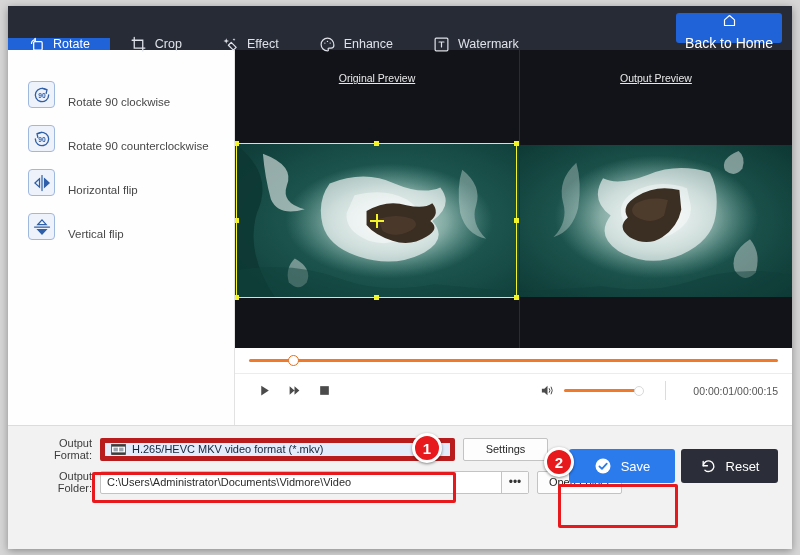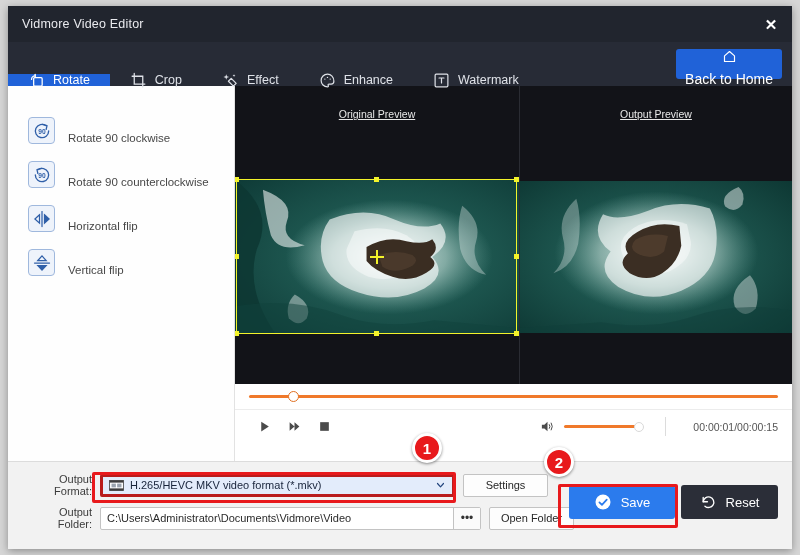--- a/index.html
+++ b/index.html
@@ -181,33 +181,33 @@
     background: #f2f2f2; border-top: 1px solid #dcdcdc;
     height: 90px; position: relative; padding: 10px 14px 0 14px;
   }
   .orow { display: flex; align-items: center; height: 26px; margin-bottom: 7px; }
   .olabel {
     width: 78px; text-align: right; font-size: 11px;
     color: #3b3b3b; padding-right: 8px; flex: 0 0 auto;
   }
   .combo {
     position: relative; width: 355px; height: 23px;
-    background: #e3ecfb; border: 3px solid #b91c1c; border-radius: 2px;
+    background: #e3ecfb; border: 5px solid #b91c1c; border-radius: 2px;
     display: flex; align-items: center; padding-left: 6px; gap: 6px;
     cursor: pointer;
   }
   .combo .ftxt { font-size: 11px; color: #17233a; }
   .combo svg.film { width: 15px; height: 13px; display: block; }
   .chev {
     position: absolute; right: 7px; top: 50%; transform: translateY(-50%);
     width: 9px; height: 9px;
   }
   .chev svg { width: 100%; height: 100%; display: block; }
   .pathbox {
-    width: 381px; height: 23px; background: #fff;
+    width: 429px; height: 23px; background: #fff;
     border: 1px solid #c3c3c3; border-radius: 2px;
     display: flex; align-items: center; position: relative;
     padding-left: 6px; cursor: text;
   }
   .pathbox .ptxt { font-size: 11px; color: #2b2b2b; }
   .dots {
     position: absolute; right: 0; top: 0; width: 27px; height: 21px;
     border-left: 1px solid #c3c3c3; display: flex;
     align-items: center; justify-content: center;
     font-size: 12px; color: #333; background: #fbfbfb; cursor: pointer;
@@ -245,24 +245,20 @@
     display: flex; align-items: center; justify-content: center;
     border: 3px solid #fff; box-shadow: 0 1px 3px rgba(0,0,0,.45);
     z-index: 40;
   }
 </style>
 </head>
 <body>
 
 <div class="app">
 
-  <div class="titlebar">
-    <span class="title-text">Vidmore Video Editor</span>
-    <div class="close-btn">✕</div>
-  </div>
 
   <div class="toolbar">
 
     <div class="tab active">
       <span class="ic">
         <svg viewBox="0 0 24 24" fill="none" stroke="#ffffff" stroke-width="1.8">
           <rect x="8" y="8" width="12" height="12" rx="1.5"></rect>
           <path d="M10 5.5 A5 5 0 0 0 5 10.5" stroke-linecap="round"></path>
           <path d="M10.2 3.3 L10.2 7.7" stroke-linecap="round"></path>
         </svg>

